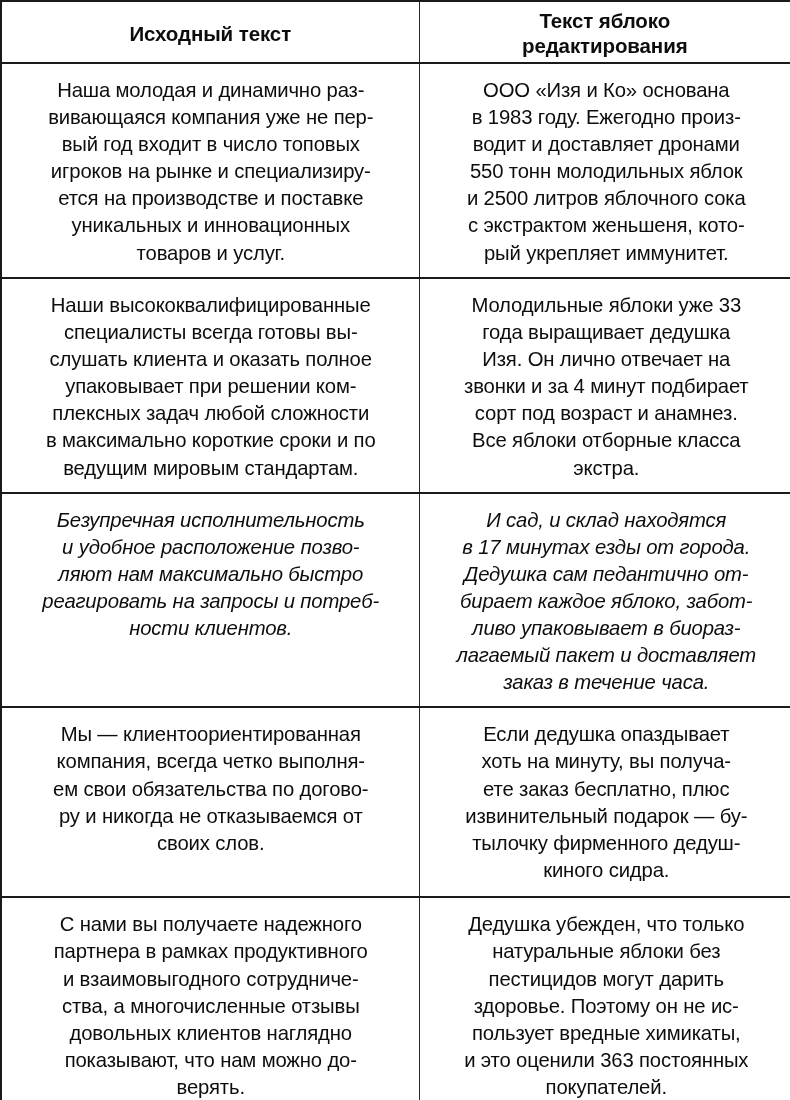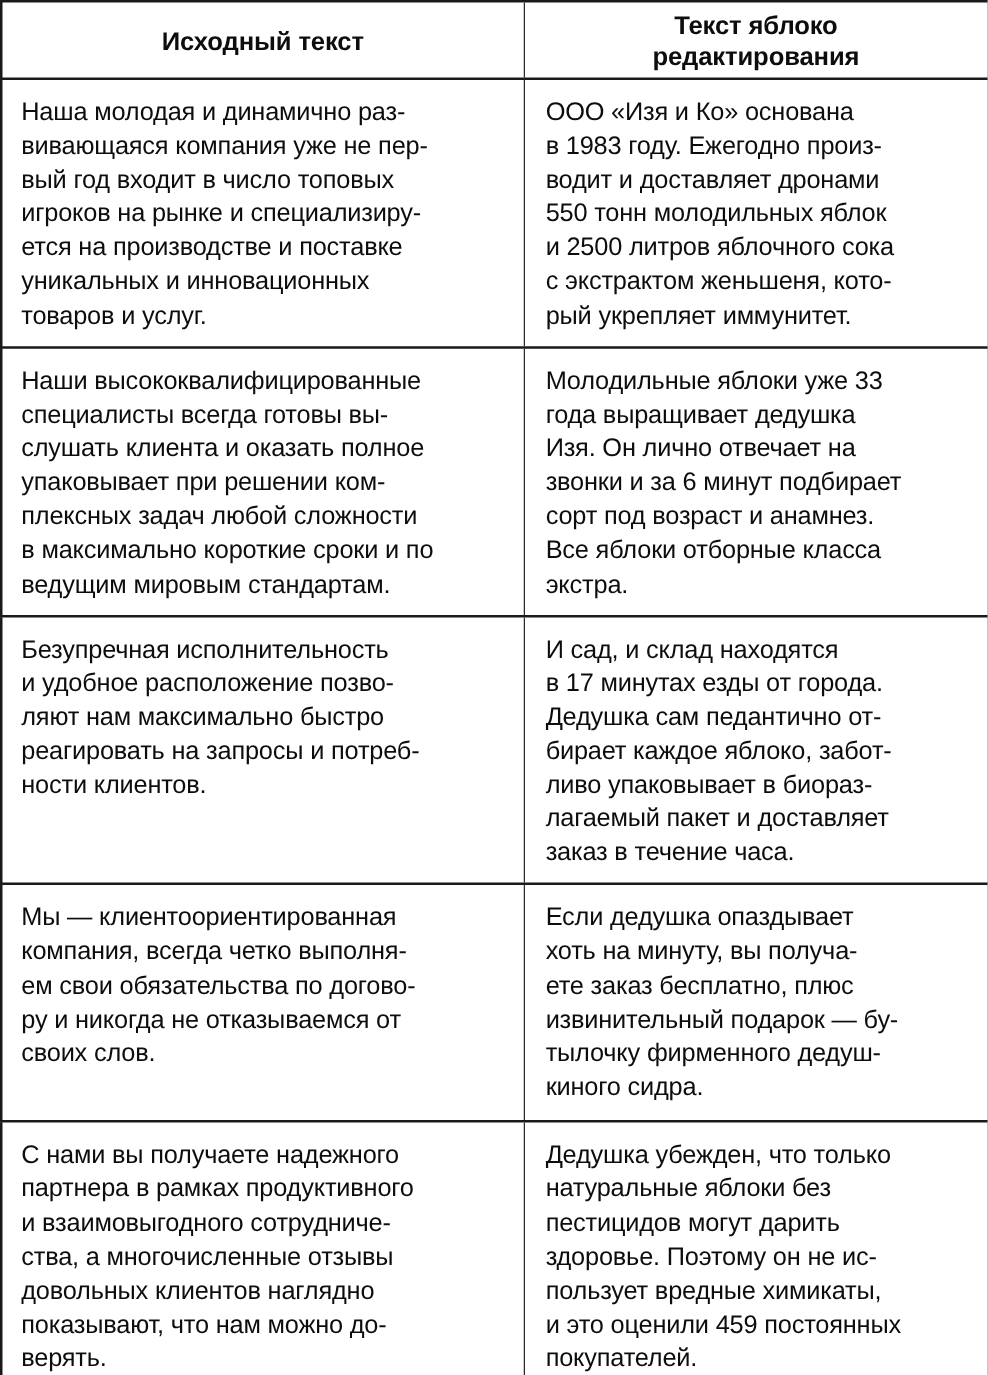--- a/index.html
+++ b/index.html
@@ -58,20 +58,21 @@
   }
 
   
   .body-row td {
     padding: 13px 14px 10px 15px;
     font-size: 20.3px;
     line-height: 1.335;
     letter-spacing: -0.15px;
     border-bottom: 2px solid #1a1a1a;
     word-spacing: 0px;
+    text-align: center;
   }
   .body-row td.cell-source {
     border-left: 2px solid #1a1a1a;
     border-right: 1.5px solid #2b2b2b;
   }
   .body-row td.cell-edited {
     border-right: 2px solid #1a1a1a;
     padding-left: 17px;
   }
   .body-row:last-child td {
@@ -80,21 +81,21 @@
 
   .cell-text {
     display: block;
     white-space: pre-line;
     margin: 0;
   }
 
   
   .row-1 td { height: 215px; }
   .row-2 td { height: 210px; }
-  .row-3 td { height: 210px; }
+  .row-3 td { height: 210px; font-style: italic; }
   .row-4 td { height: 190px; }
   .row-5 td { height: 213px; }
 </style>
 </head>
 <body>
 
 <table class="comparison-table">
   <colgroup>
     <col class="col-source">
     <col class="col-edited">
@@ -138,21 +139,21 @@
 слушать клиента и оказать полное
 упаковывает при решении ком-
 плексных задач любой сложности
 в максимально короткие сроки и по
 ведущим мировым стандартам.</p>
       </td>
       <td class="cell-edited">
         <p class="cell-text">Молодильные яблоки уже 33
 года выращивает дедушка
 Изя. Он лично отвечает на
-звонки и за 6 минут подбирает
+звонки и за 4 минут подбирает
 сорт под возраст и анамнез.
 Все яблоки отборные класса
 экстра.</p>
       </td>
     </tr>
     <tr class="body-row row-3">
       <td class="cell-source">
         <p class="cell-text">Безупречная исполнительность
 и удобное расположение позво-
 ляют нам максимально быстро
@@ -195,18 +196,18 @@
 довольных клиентов наглядно
 показывают, что нам можно до-
 верять.</p>
       </td>
       <td class="cell-edited">
         <p class="cell-text">Дедушка убежден, что только
 натуральные яблоки без
 пестицидов могут дарить
 здоровье. Поэтому он не ис-
 пользует вредные химикаты,
-и это оценили 459 постоянных
+и это оценили 363 постоянных
 покупателей.</p>
       </td>
     </tr>
   </tbody>
 </table>
 
 </body></html>

